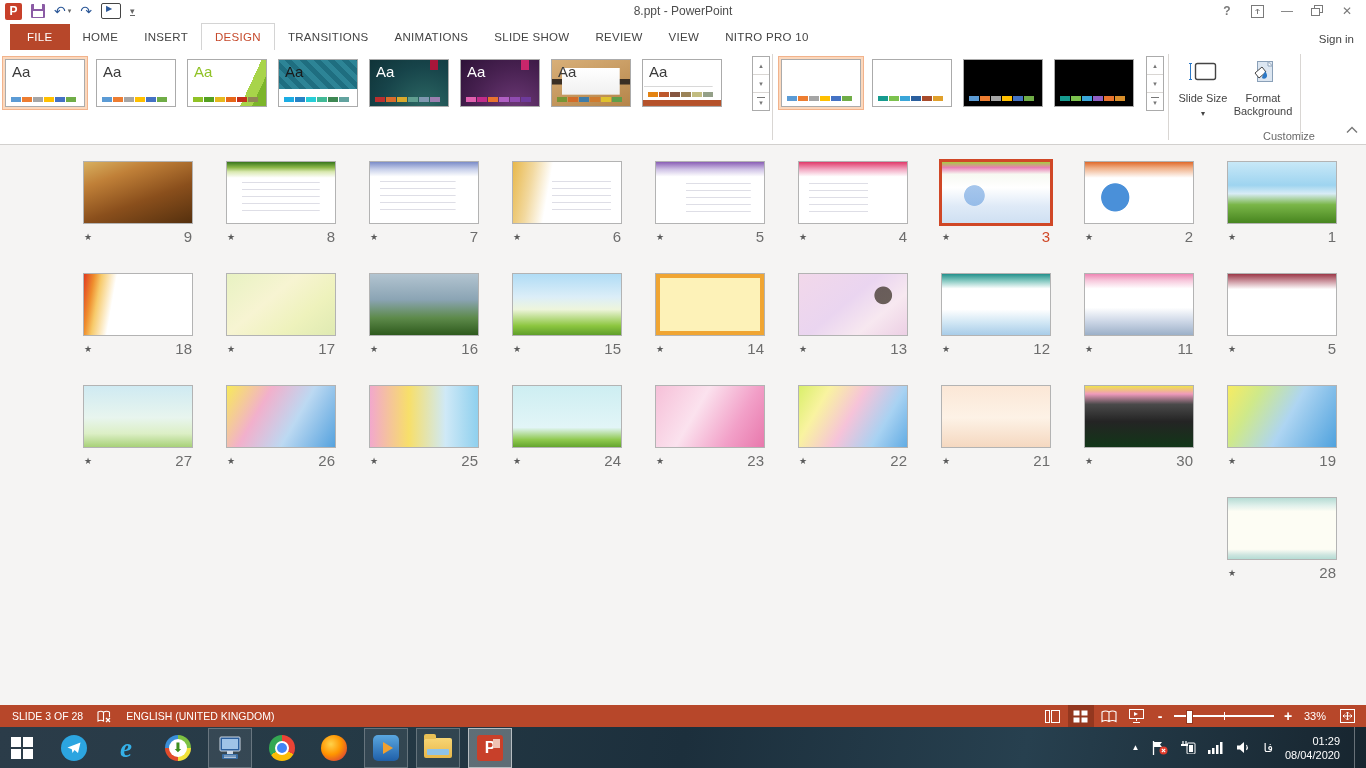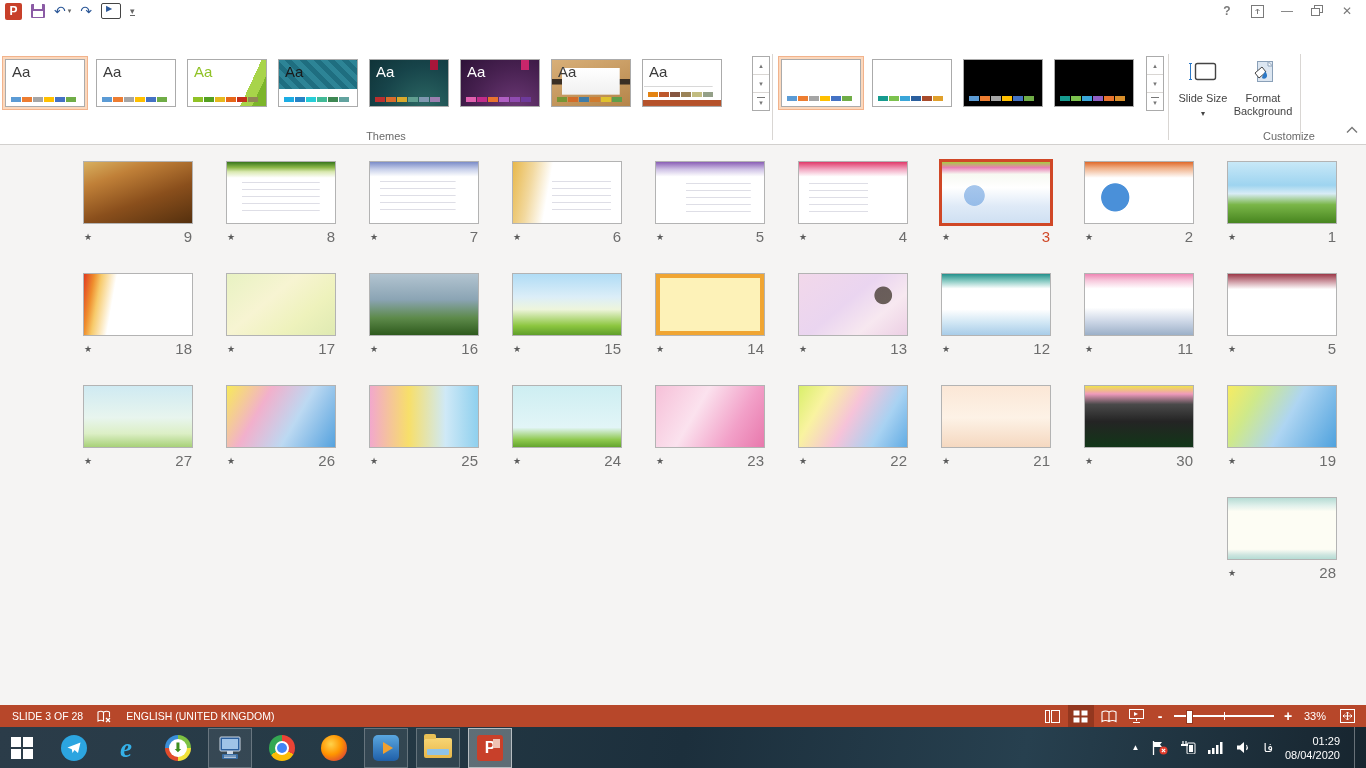--- a/index.html
+++ b/index.html
@@ -128,39 +128,53 @@
       <div class="qat-btn">
           <span class="arrow-glyph">↷</span>
         </div>
       <div class="qat-btn">
           <span class="present-icon"></span>
         </div>
       <div class="qat-btn">
           <span class="qat-more">▾</span>
         </div>
     </div>
+    <div class="win-title">8.ppt - PowerPoint</div>
     <div class="wincontrols">
       <div class="wc" style="font-weight:bold;">?</div>
       <div class="wc">
         <svg width="13" height="13" viewBox="0 0 13 13">
             <rect x="0.5" y="0.5" width="12" height="12" fill="none" stroke="#7a7a7a"></rect>
             <path d="M6.5 9 L6.5 4 M4.5 6 L6.5 4 L8.5 6" stroke="#7a7a7a" fill="none"></path>
           </svg>
       </div>
       <div class="wc">—</div>
       <div class="wc">
         <svg width="13" height="12" viewBox="0 0 13 12">
             <rect x="3.5" y="0.5" width="8" height="7" fill="none" stroke="#7a7a7a"></rect>
             <rect x="0.5" y="3.5" width="8" height="7" fill="#fff" stroke="#7a7a7a"></rect>
           </svg>
       </div>
       <div class="wc">✕</div>
     </div>
   </div>
 
+  <div class="tabrow">
+    <div class="tab tab-file">FILE</div>
+    <div class="tab">HOME</div>
+    <div class="tab">INSERT</div>
+    <div class="tab tab-active">DESIGN</div>
+    <div class="tab">TRANSITIONS</div>
+    <div class="tab">ANIMATIONS</div>
+    <div class="tab">SLIDE SHOW</div>
+    <div class="tab">REVIEW</div>
+    <div class="tab">VIEW</div>
+    <div class="tab">NITRO PRO 10</div>
+    <div class="signin">Sign in</div>
+  </div>
 
   <div class="ribbon">
 
     <div class="gallery" id="themes-cards" style="left:2px;">
         <div class="tcard sel">
           <div class="tface" style="background:#ffffff">
             <span class="aa" style="color: rgb(59, 59, 59);">Aa</span>
             <span class="chips" style="bottom: 4px;">
               <span class="chip" style="background: rgb(91, 155, 213);"></span>
               <span class="chip" style="background: rgb(237, 125, 49);"></span>
@@ -261,21 +275,20 @@
               <span class="chip" style="background: rgb(148, 160, 136);"></span>
             </span>
           </div>
         </div>
       </div>
     <div class="scrollcol" style="position:absolute;left:752px;top:6px;">
       <div class="sc">▴</div>
       <div class="sc">▾</div>
       <div class="sc"><span class="bar"></span>▾</div>
     </div>
-    <div class="group-label" style="left:0;width:772px;">Themes</div>
 
     <div class="gsep" style="left:772px;"></div>
 
     <div class="gallery" id="variants-cards" style="left:778px;">
         <div class="tcard sel">
           <div class="tface" style="background:#ffffff">
             <span class="chips" style="bottom: 5px;">
               <span class="chip" style="background: rgb(91, 155, 213);"></span>
               <span class="chip" style="background: rgb(237, 125, 49);"></span>
               <span class="chip" style="background: rgb(165, 165, 165);"></span>

